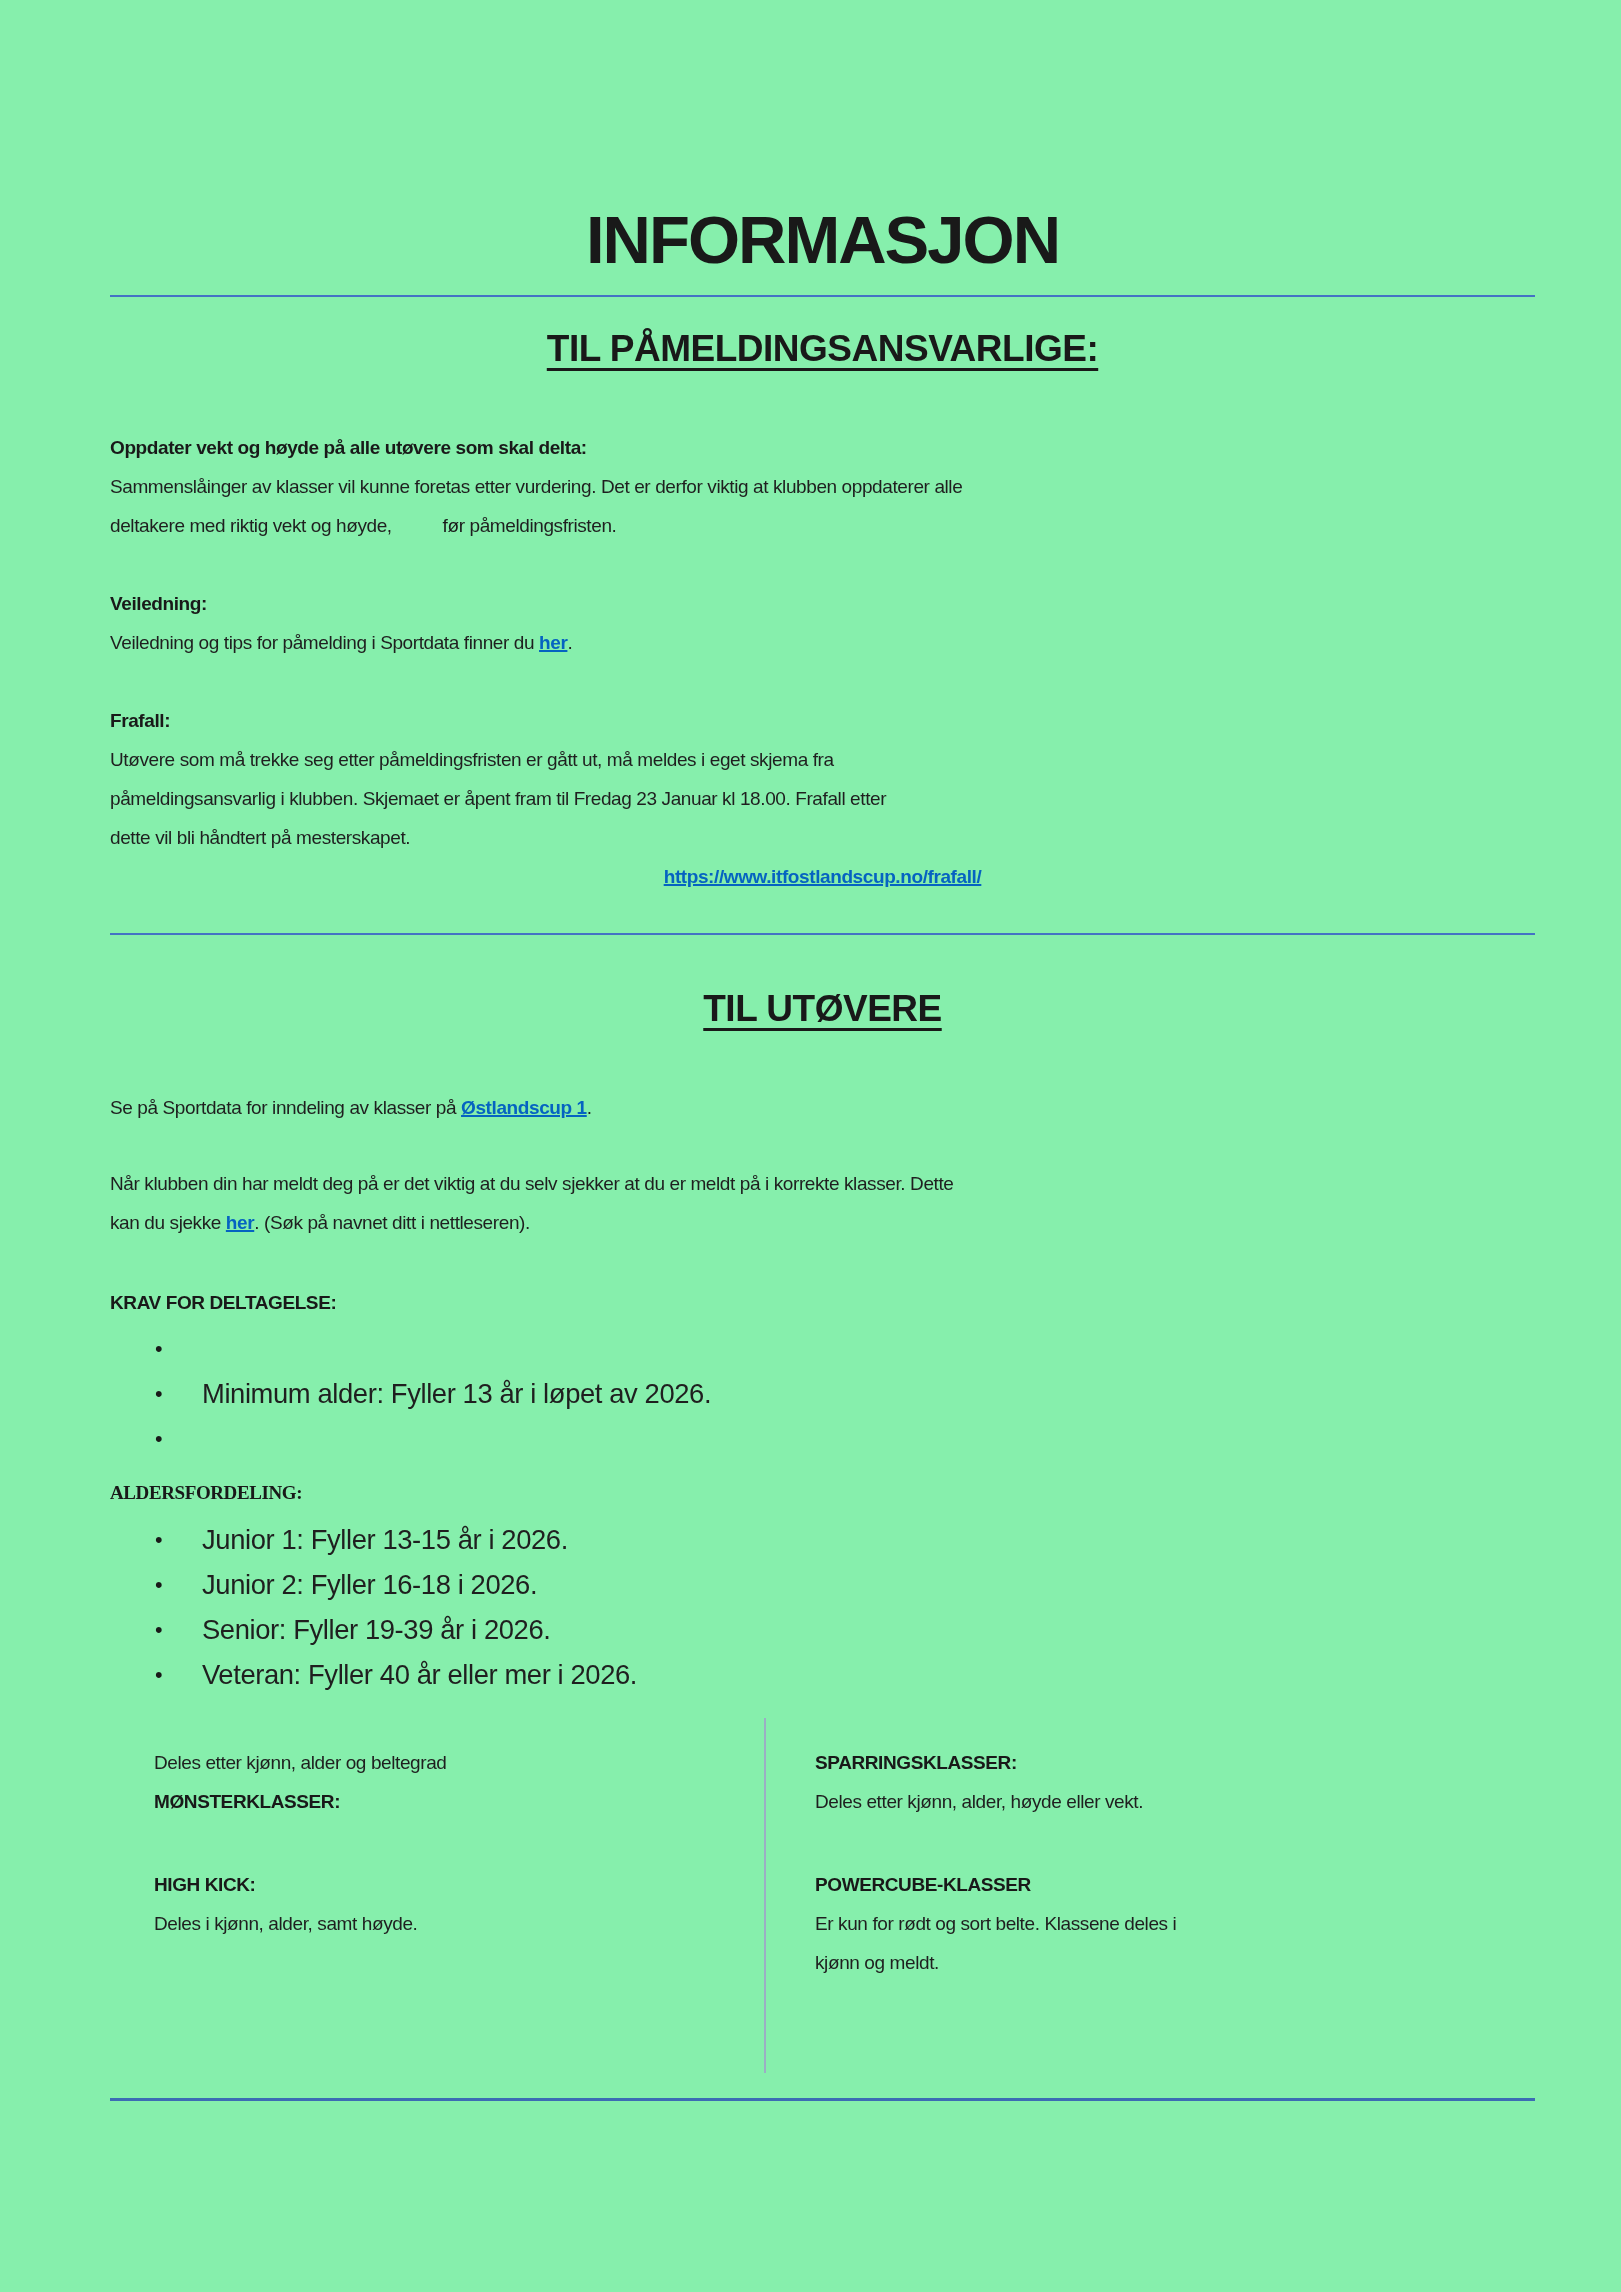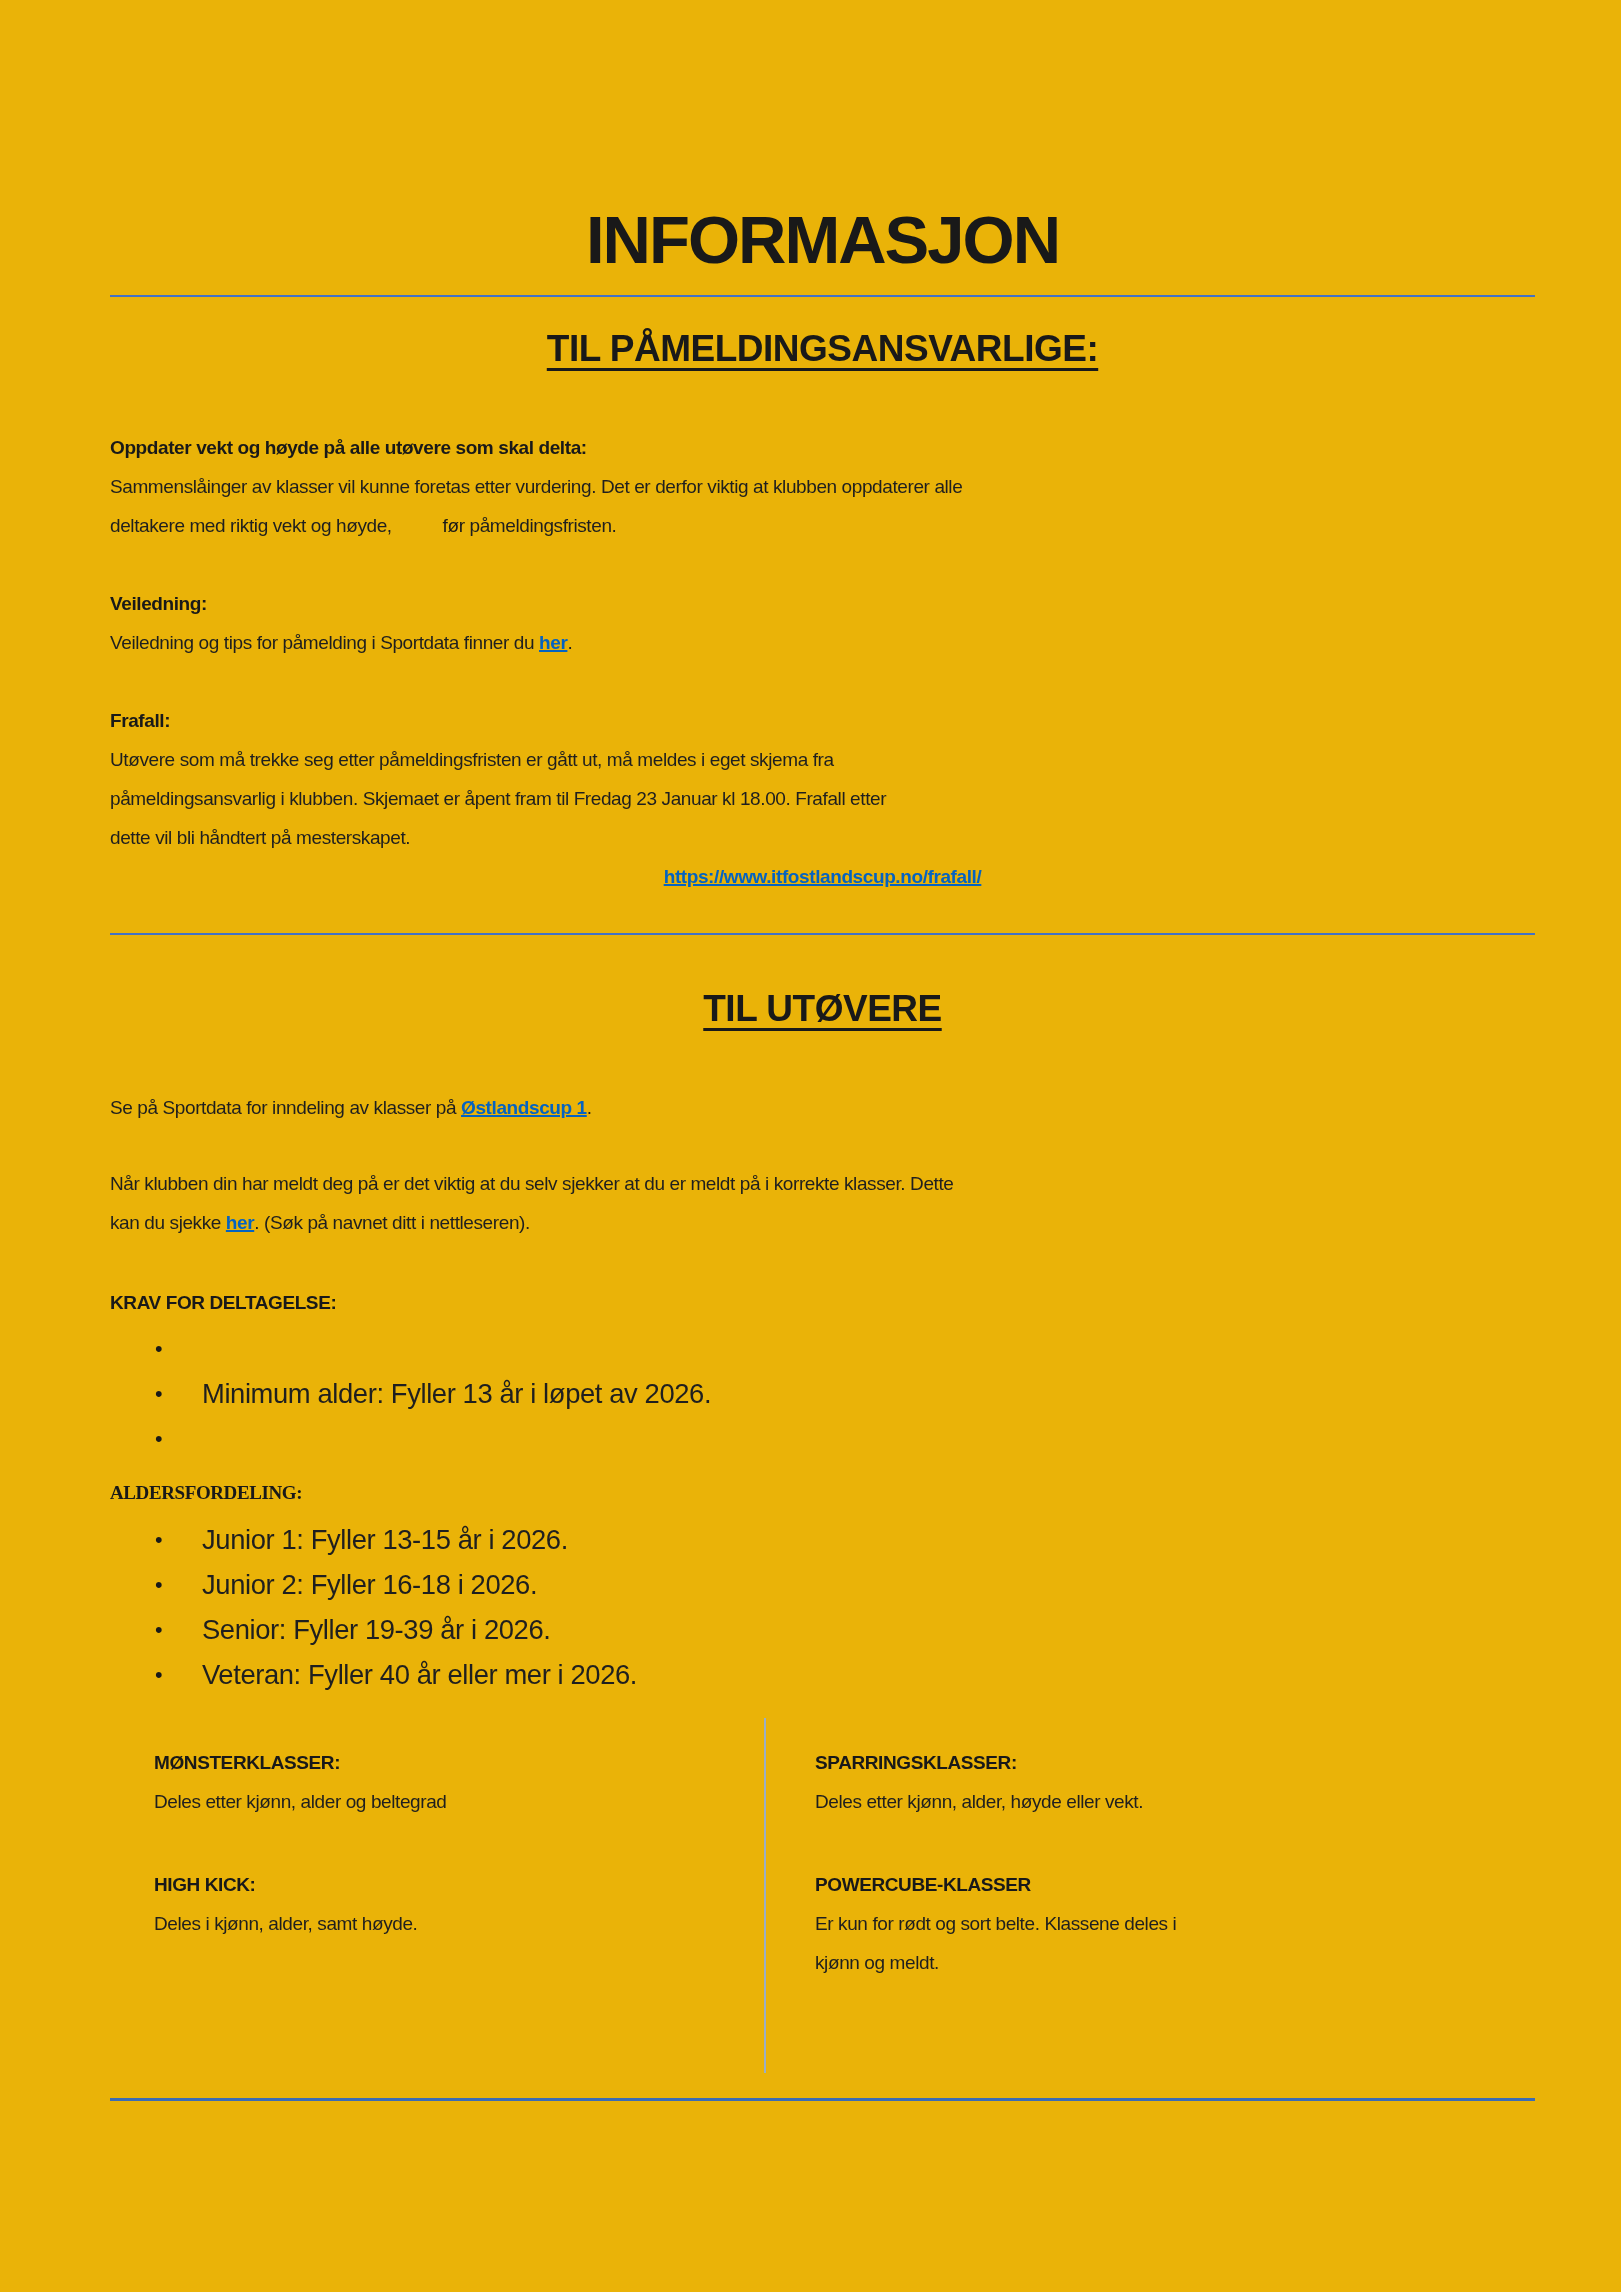--- a/index.html
+++ b/index.html
@@ -1,21 +1,21 @@
 <!DOCTYPE html>
 <html><head>
 <meta charset="utf-8">
 <style>
   * { margin: 0; padding: 0; box-sizing: border-box; }
   html, body { background: #ffffff; }
   .page {
     position: relative;
     width: 1621px;
     height: 2293px;
-    background: #eab308;
+    background: #86efac;
     font-family: "Liberation Sans", sans-serif;
     color: #1f1f1f;
     overflow: hidden;
   }
   .content {
     padding-left: 110px;
     padding-right: 86px;
   }
   .doc-title {
     margin-top: 201px;
@@ -170,22 +170,22 @@
           <span>Senior: Fyller 19-39 år i 2026.</span>
         </div>
       <div class="bullet-item">
           <span class="bullet-glyph">•</span>
           <span>Veteran: Fyller 40 år eller mer i 2026.</span>
         </div>
     </div>
 
     <div class="columns">
       <div class="col-left">
+        <div class="body-line">Deles etter kjønn, alder og beltegrad</div>
         <div class="body-line label">MØNSTERKLASSER:</div>
-        <div class="body-line">Deles etter kjønn, alder og beltegrad</div>
         <div class="col-gap"></div>
         <div class="body-line label">HIGH KICK:</div>
         <div class="body-line">Deles i kjønn, alder, samt høyde.</div>
       </div>
       <div class="col-right">
         <div class="body-line label">SPARRINGSKLASSER:</div>
         <div class="body-line">Deles etter kjønn, alder, høyde eller vekt.</div>
         <div class="col-gap"></div>
         <div class="body-line label">POWERCUBE-KLASSER</div>
         <div class="body-line">Er kun for rødt og sort belte. Klassene deles i</div>

